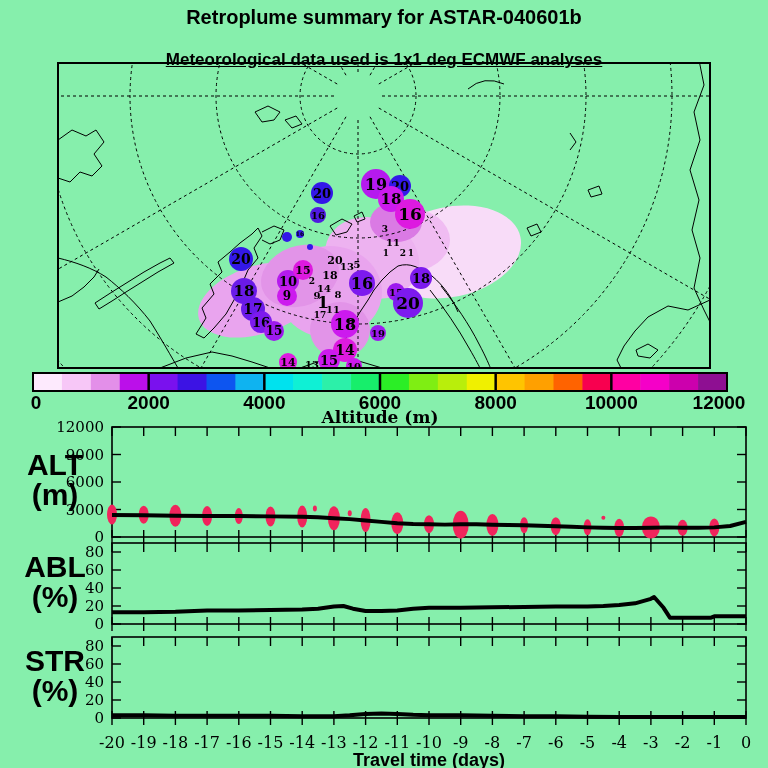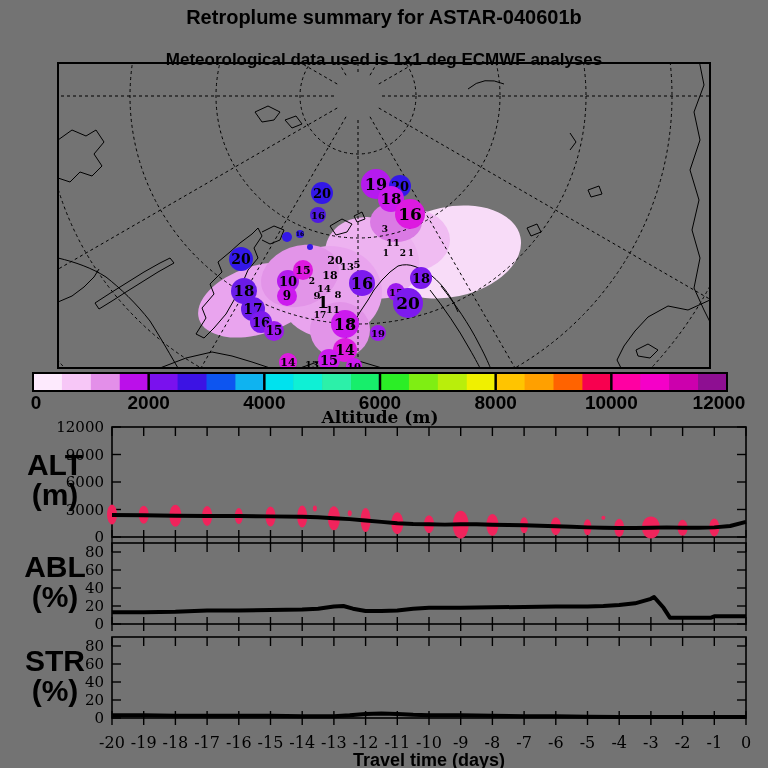--- a/index.html
+++ b/index.html
@@ -1,22 +1,22 @@
 <!DOCTYPE html>
 <html><head>
 <meta charset="utf-8">
 <style>
   html,body{margin:0;padding:0;background:#ffffff;}
-  #page{position:relative;width:768px;height:768px;background:#737373;overflow:hidden;
+  #page{position:relative;width:768px;height:768px;background:#86efac;overflow:hidden;
         font-family:"Liberation Sans",sans-serif;color:#000;}
   .hdr{position:absolute;left:0;width:768px;text-align:center;font-weight:bold;white-space:nowrap;}
   #hdr1{top:6px;font-size:20px;}
   #hdr2{top:30px;font-size:18px;}
   #hdr2 .gap{display:inline-block;width:38px;}
-  #hdr3{top:50px;font-size:17px;}
+  #hdr3{top:50px;font-size:17px;text-decoration:underline;}
   svg{position:absolute;left:0;top:0;}
   text{fill:#000;}
 </style>
 </head>
 <body>
 <div id="page">
 
 <div class="hdr" id="hdr1">Retroplume summary for ASTAR-040601b</div>
 <div class="hdr" id="hdr3">Meteorological data used is 1x1 deg ECMWF analyses</div>
 

